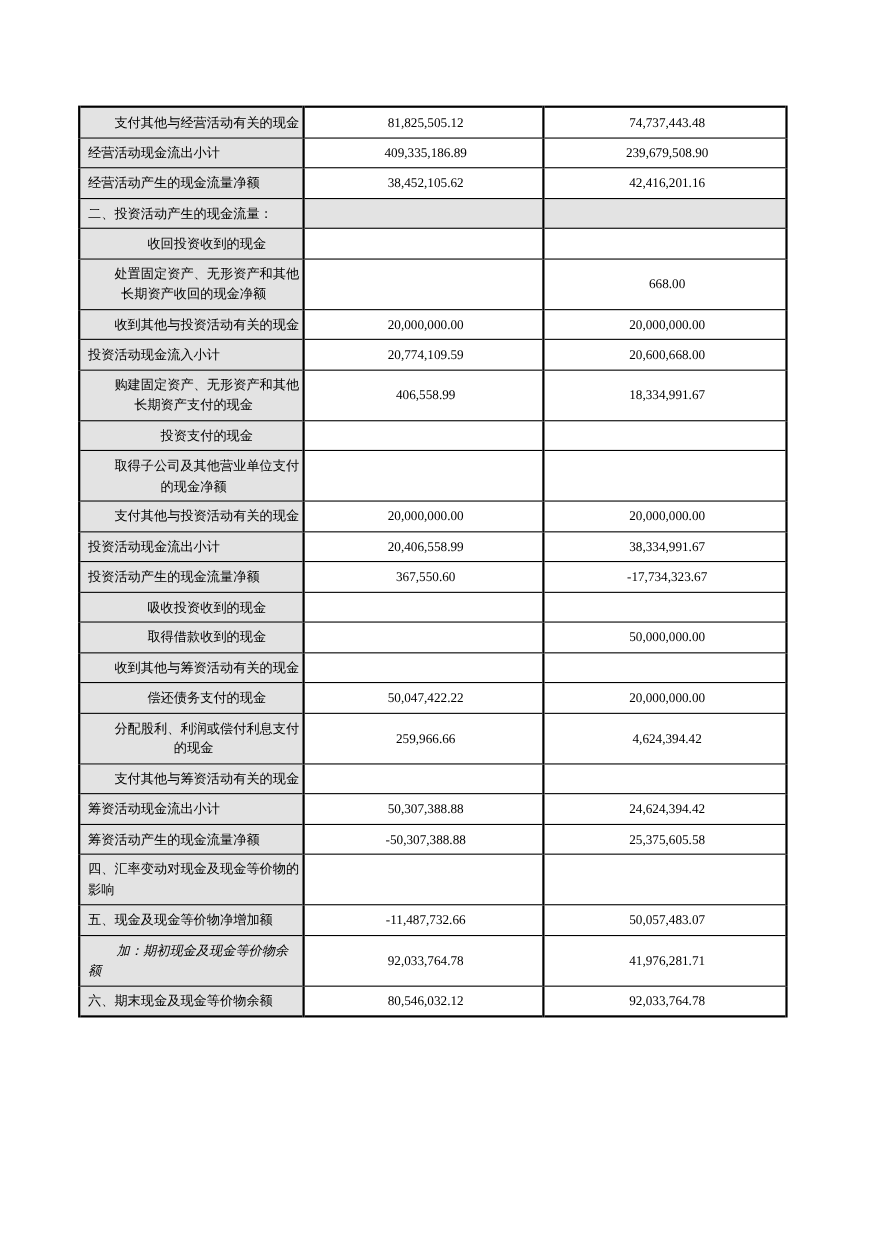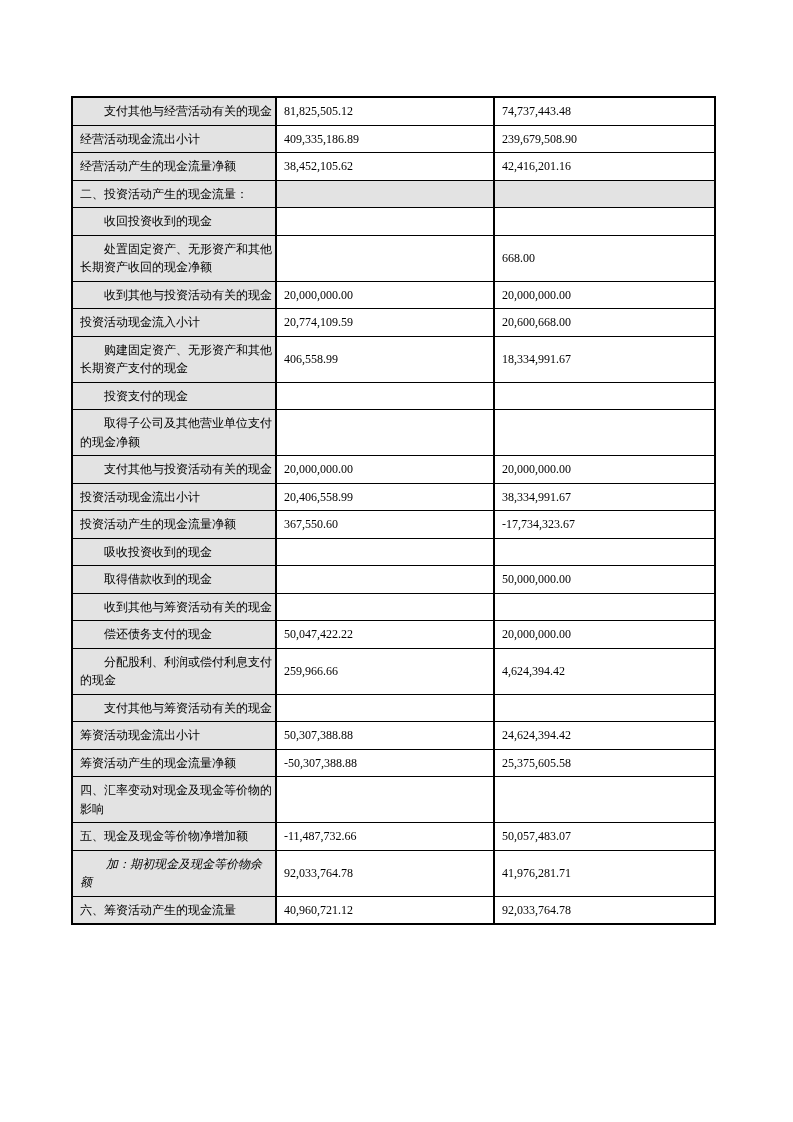--- a/index.html
+++ b/index.html
@@ -41,29 +41,29 @@
     padding: 4px 3px 4px 7px;
     overflow: hidden;
     word-break: break-all;
   }
   td.label-cell {
     background: #e3e3e3;
     text-align: left;
     padding-right: 2px;
   }
   td.num-cell {
-    text-align: left;
+    text-align: center;
     padding-left: 2px;
     padding-right: 3px;
     background: #ffffff;
   }
   tr.section td.num-cell {
     background: #e3e3e3;
   }
-  td.label-cell.indent-1 { text-indent: 24px; }
+  td.label-cell.indent-1 { text-indent: 24px; text-align: center; }
   td.label-cell.indent-2 { text-indent: 26px; font-style: italic; }
 </style>
 </head>
 <body>
 
 <div class="page">
   <table class="cashflow">
     <colgroup>
       <col style="width:204px">
       <col style="width:218px">
@@ -189,19 +189,19 @@
     <td class="label-cell indent-0">五、现金及现金等价物净增加额</td>
     <td class="num-cell">-11,487,732.66</td>
     <td class="num-cell">50,057,483.07</td>
   </tr>
         <tr>
     <td class="label-cell indent-2">加：期初现金及现金等价物余额</td>
     <td class="num-cell">92,033,764.78</td>
     <td class="num-cell">41,976,281.71</td>
   </tr>
         <tr>
-    <td class="label-cell indent-0">六、筹资活动产生的现金流量</td>
-    <td class="num-cell">40,960,721.12</td>
+    <td class="label-cell indent-0">六、期末现金及现金等价物余额</td>
+    <td class="num-cell">80,546,032.12</td>
     <td class="num-cell">92,033,764.78</td>
   </tr>
       </tbody>
   </table>
 </div>
 
 </body></html>

